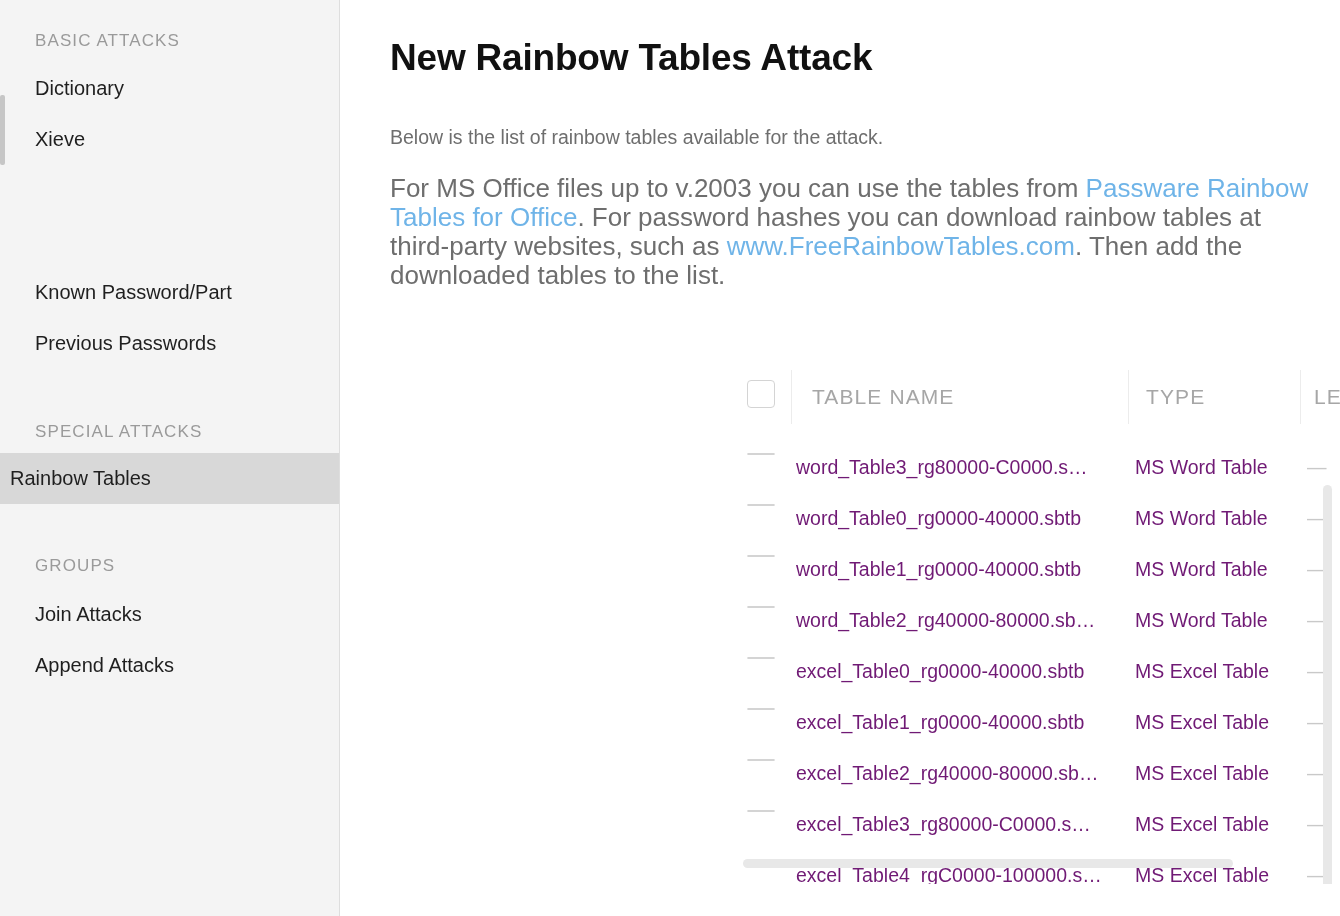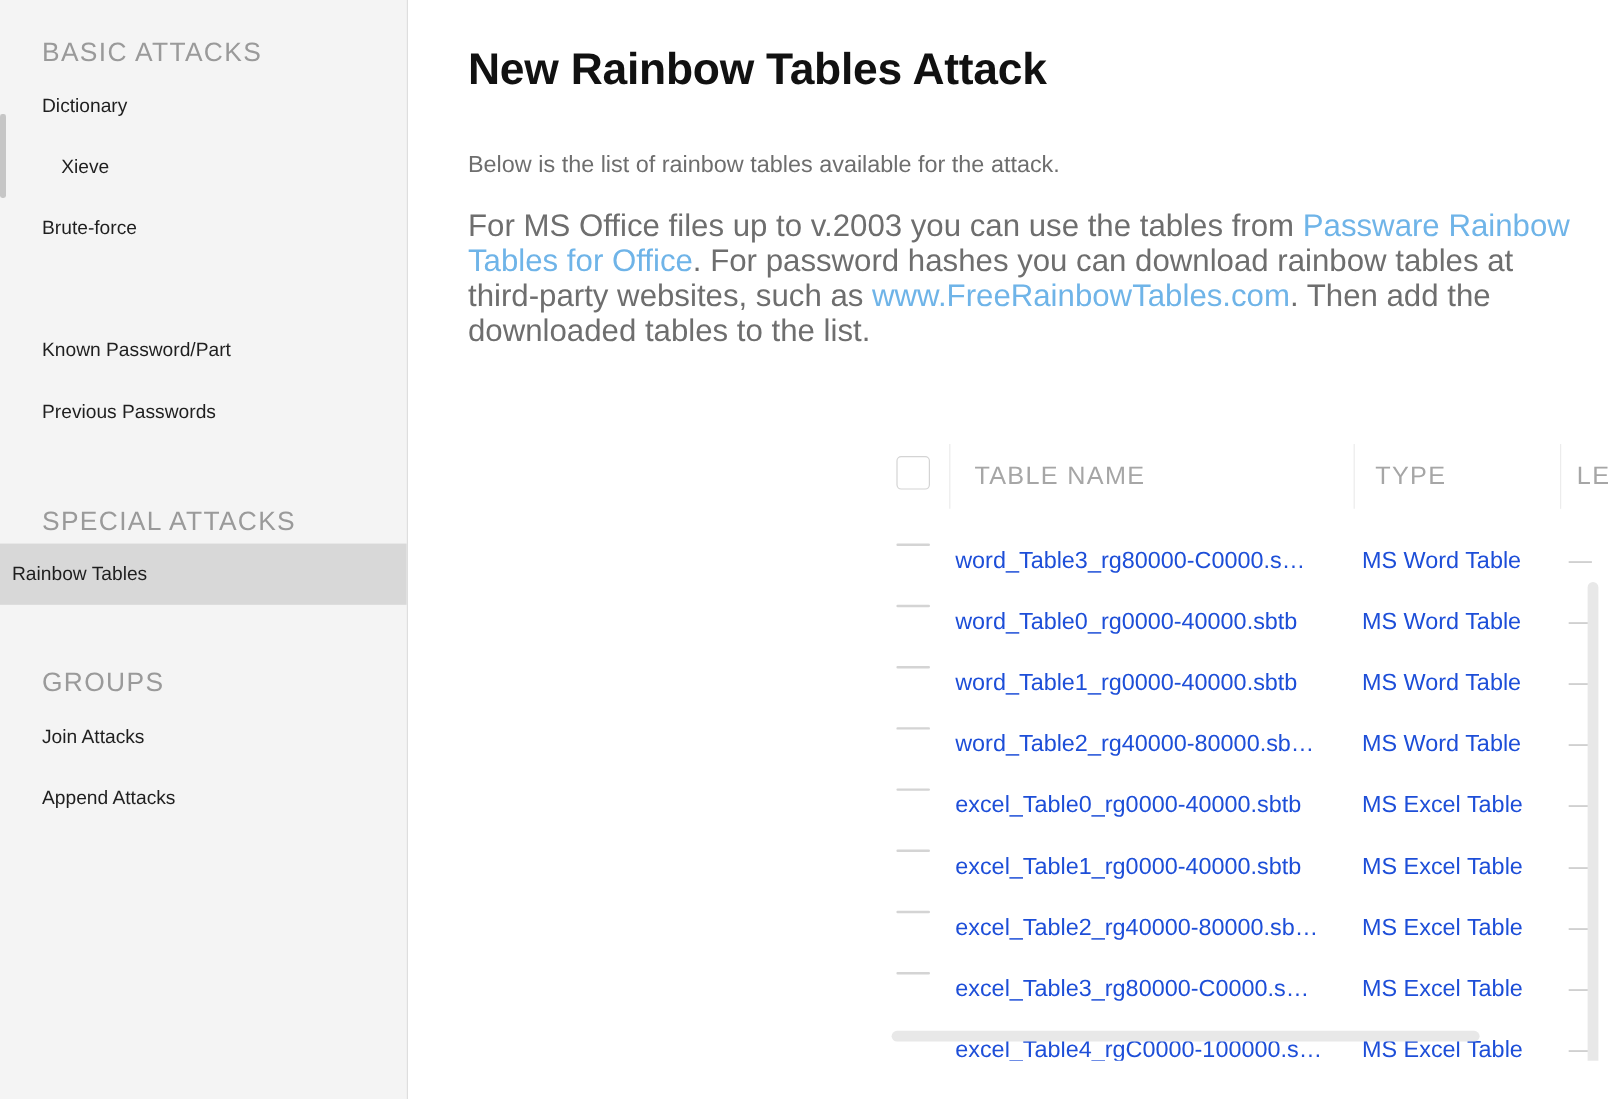--- a/index.html
+++ b/index.html
@@ -25,41 +25,41 @@
     overflow: hidden;
   }
   .edge-artifact {
     position: absolute;
     left: 0; top: 95px;
     width: 5px; height: 70px;
     background: #c6c6c6;
     border-radius: 2px;
   }
   .nav-group-title {
-    font-size: 22px;
+    font-size: 17px;
     letter-spacing: 1.1px;
     color: #9a9a9a;
     padding-left: 35px;
     font-weight: 400;
   }
   .nav-item {
-    font-size: 16px;
+    font-size: 20px;
     color: #1f1f1f;
     padding-left: 35px;
     height: 51px;
     line-height: 51px;
     font-weight: 400;
     cursor: pointer;
     white-space: nowrap;
   }
   .nav-item.selected { background: #d8d8d8; padding-left: 10px; }
 
   .sp-basic-title  { position: absolute; top: 31px;  left: 0; }
   .sp-item-dict    { position: absolute; top: 63px;  left: 0; right: 0; }
-  .sp-item-xieve   { position: absolute; top: 114px; left: 16px; right: 0; }
+  .sp-item-xieve   { position: absolute; top: 114px; left: 0; right: 0; }
   .sp-item-brute   { position: absolute; top: 165px; left: 0; right: 0; }
   .sp-item-mask    { position: absolute; top: 216px; left: 0; right: 0; }
   .sp-item-known   { position: absolute; top: 267px; left: 0; right: 0; }
   .sp-item-prev    { position: absolute; top: 318px; left: 0; right: 0; }
   .sp-special-title{ position: absolute; top: 422px; left: 0; }
   .sp-item-rainbow { position: absolute; top: 453px; left: 0; right: 0; }
   .sp-groups-title { position: absolute; top: 556px; left: 0; }
   .sp-item-join    { position: absolute; top: 589px; left: 0; right: 0; }
   .sp-item-append  { position: absolute; top: 640px; left: 0; right: 0; }
 
@@ -147,21 +147,21 @@
   .row {
     position: absolute;
     left: 0;
     height: 51px;
     width: 100%;
   }
   .cell {
     position: absolute;
     top: 0; height: 51px; line-height: 51px;
     font-size: 19.5px;
-    color: #1d4ed8;
+    color: #701a75;
     white-space: nowrap;
     overflow: hidden;
   }
   .cell-cb { left: 407px; top: 11px; height: auto; line-height: normal; }
   .cell-name { left: 456px; width: 330px; }
   .cell-type { left: 795px; width: 165px; }
   .cell-len  { left: 967px; width: 80px; color: #c9c9c9; }
 
   
   #vscroll-track {
@@ -190,21 +190,20 @@
 
 <div id="app">
 
   <div id="sidebar">
     <div class="edge-artifact"></div>
 
     <div class="nav-group-title sp-basic-title">BASIC ATTACKS</div>
 
     <div class="nav-item sp-item-dict">Dictionary</div>
     <div class="nav-item sp-item-xieve">Xieve</div>
-    <div class="nav-item sp-item-brute">Brute-force</div>
     <div class="nav-item sp-item-known">Known Password/Part</div>
     <div class="nav-item sp-item-prev">Previous Passwords</div>
 
     <div class="nav-group-title sp-special-title">SPECIAL ATTACKS</div>
     <div class="nav-item selected sp-item-rainbow">Rainbow Tables</div>
 
     <div class="nav-group-title sp-groups-title">GROUPS</div>
     <div class="nav-item sp-item-join">Join Attacks</div>
     <div class="nav-item sp-item-append">Append Attacks</div>
   </div>

